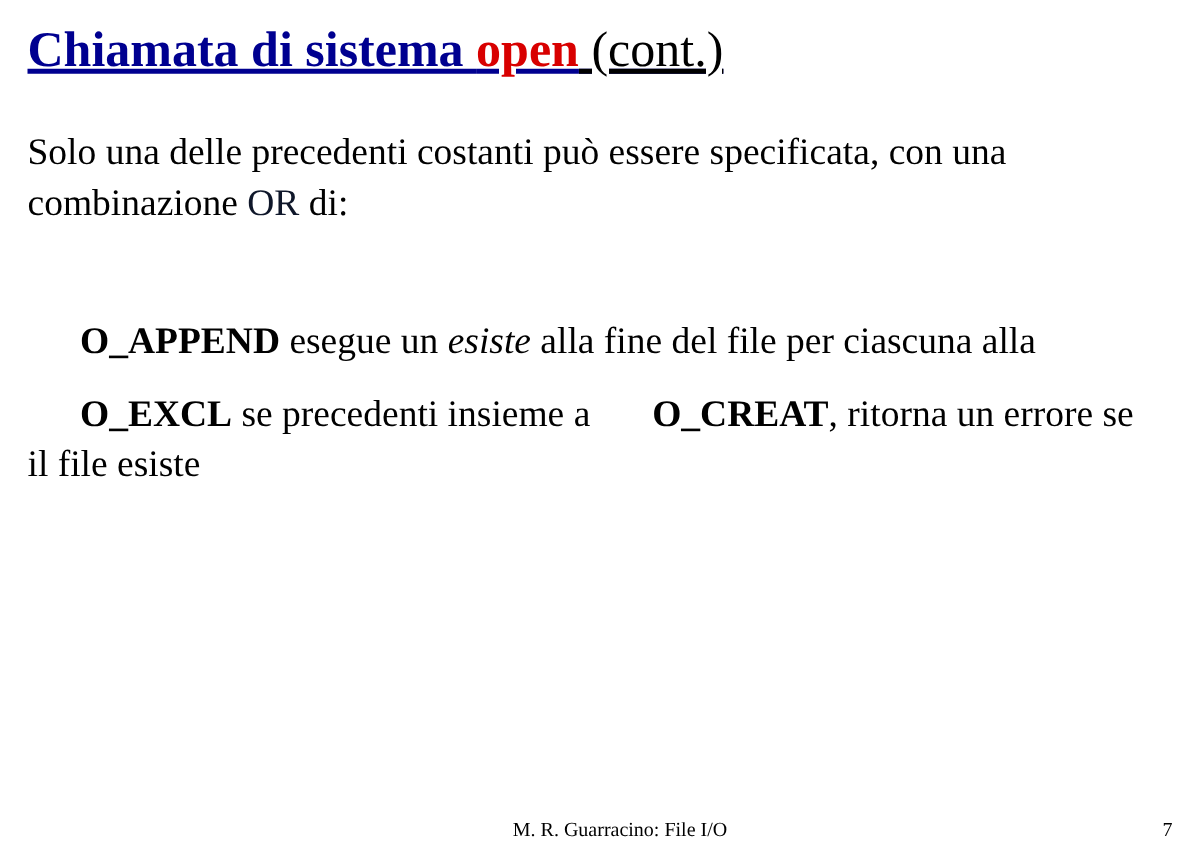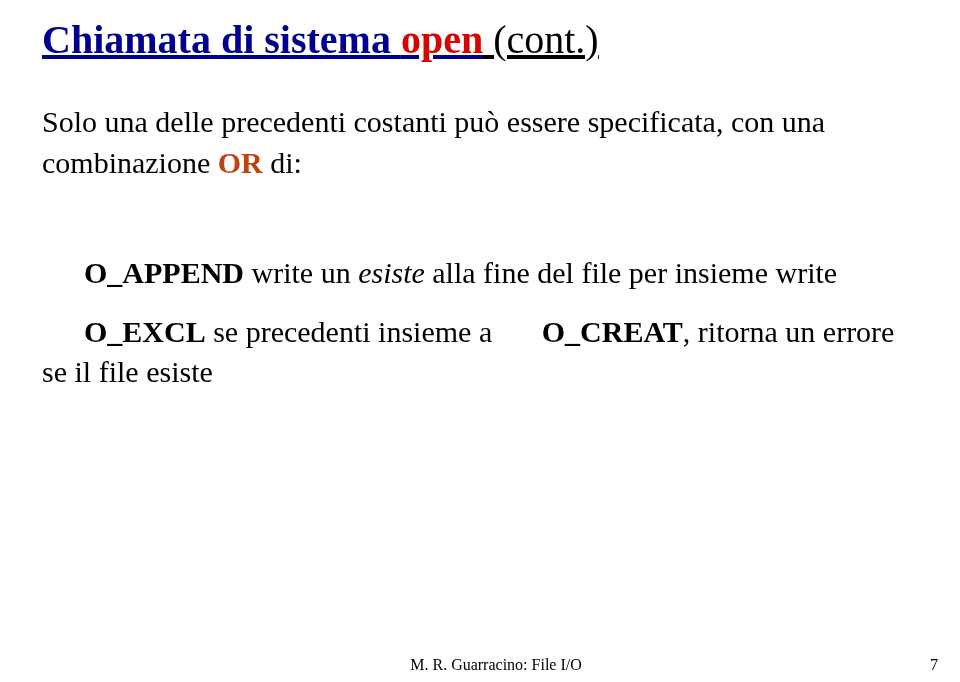--- a/index.html
+++ b/index.html
@@ -10,21 +10,21 @@
     background: #fff;
     font-family: "Times New Roman", Times, serif;
     color: #000;
     overflow: hidden;
   }
   .slide {
     position: relative;
     width: 960px;
     height: 682px;
     box-sizing: border-box;
-    padding: 18px 42px 0 42px;
+    padding: 18px 42px 0 22px;
   }
   .title {
     font-size: 40px;
     font-weight: bold;
     color: #000090;
     text-decoration: underline;
     line-height: 1.1;
     margin: 0 0 40px 0;
   }
   .title .open {
@@ -37,22 +37,22 @@
   }
   .body {
     font-size: 30px;
     line-height: 1.35;
     color: #000;
   }
   .body .lead {
     margin: 0 0 70px 0;
   }
   .body .lead .red {
-    color: #c2410c;
-    font-weight: bold;
+    color: #0f172a;
+    font-weight: normal;
   }
   .body .item {
     margin: 0 0 18px 0;
   }
   .body .const {
     font-weight: bold;
     margin-left: 42px;
   }
   .body .ital {
     font-style: italic;
@@ -84,21 +84,21 @@
     <span>Chiamata di sistema </span><span class="open">open</span><span class="plain"> (cont.)</span>
   </h1>
 
   <div class="body">
 
     <p class="lead">
       <span>Solo una delle precedenti costanti può essere specificata, con una combinazione </span><span class="red">OR</span><span> di:</span>
     </p>
 
     <p class="item">
-      <span class="const">O_APPEND</span><span> write un </span><span class="ital">esiste</span><span> alla fine del file per insieme write</span>
+      <span class="const">O_APPEND</span><span> esegue un </span><span class="ital">esiste</span><span> alla fine del file per ciascuna alla</span>
     </p>
 
 
     <p class="item">
       <span class="const">O_EXCL</span><span> se precedenti insieme a </span><span class="const">O_CREAT</span><span>, ritorna un errore se il file esiste</span>
     </p>
 
   </div>
 
   <div class="footer">M. R. Guarracino: File I/O</div>

